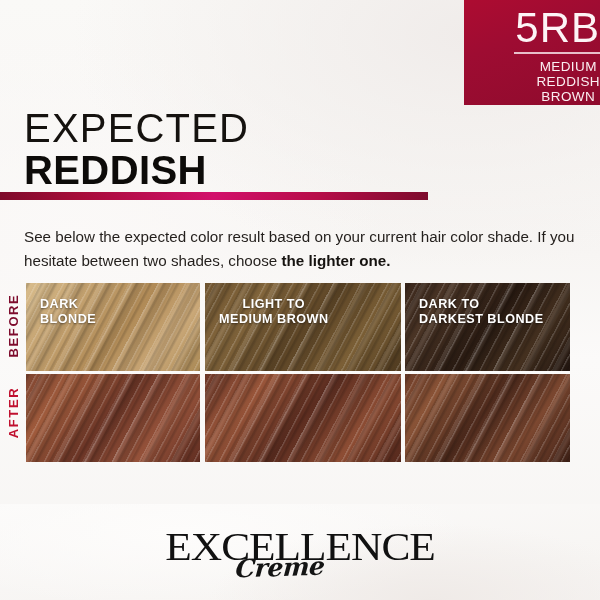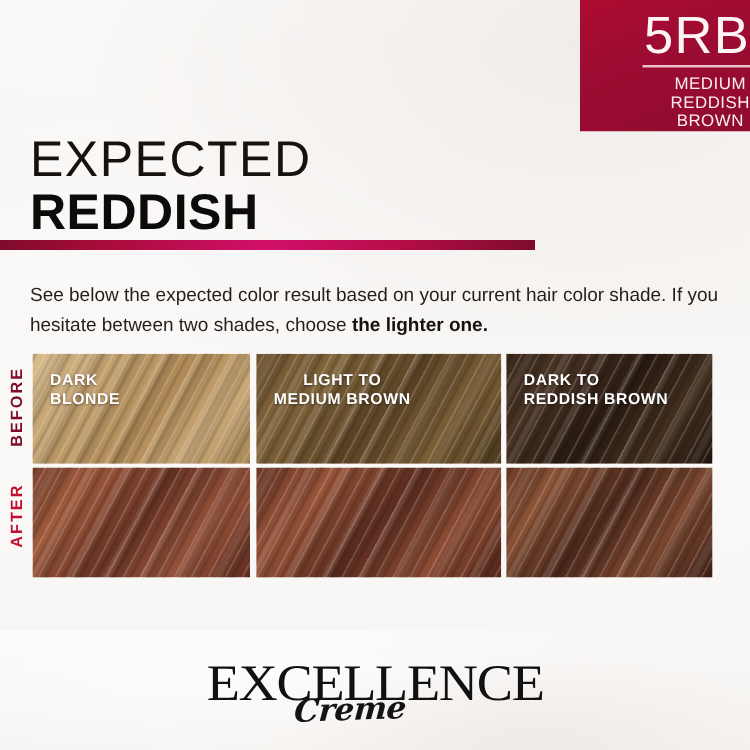--- a/index.html
+++ b/index.html
@@ -192,21 +192,21 @@
         <div class="hair t-lightmed"></div>
         <div class="cap">
           <span>LIGHT TO</span><br>
           <span>MEDIUM BROWN</span>
         </div>
       </div>
       <div class="cell c3">
         <div class="hair t-darkest"></div>
         <div class="cap">
           <span>DARK TO</span><br>
-          <span>REDDISH BROWN</span>
+          <span>DARKEST BLONDE</span>
         </div>
       </div>
     </div>
 
     <div class="row after">
       <div class="cell c1">
         <div class="hair a-1"></div>
       </div>
       <div class="cell c2">
         <div class="hair a-2"></div>

